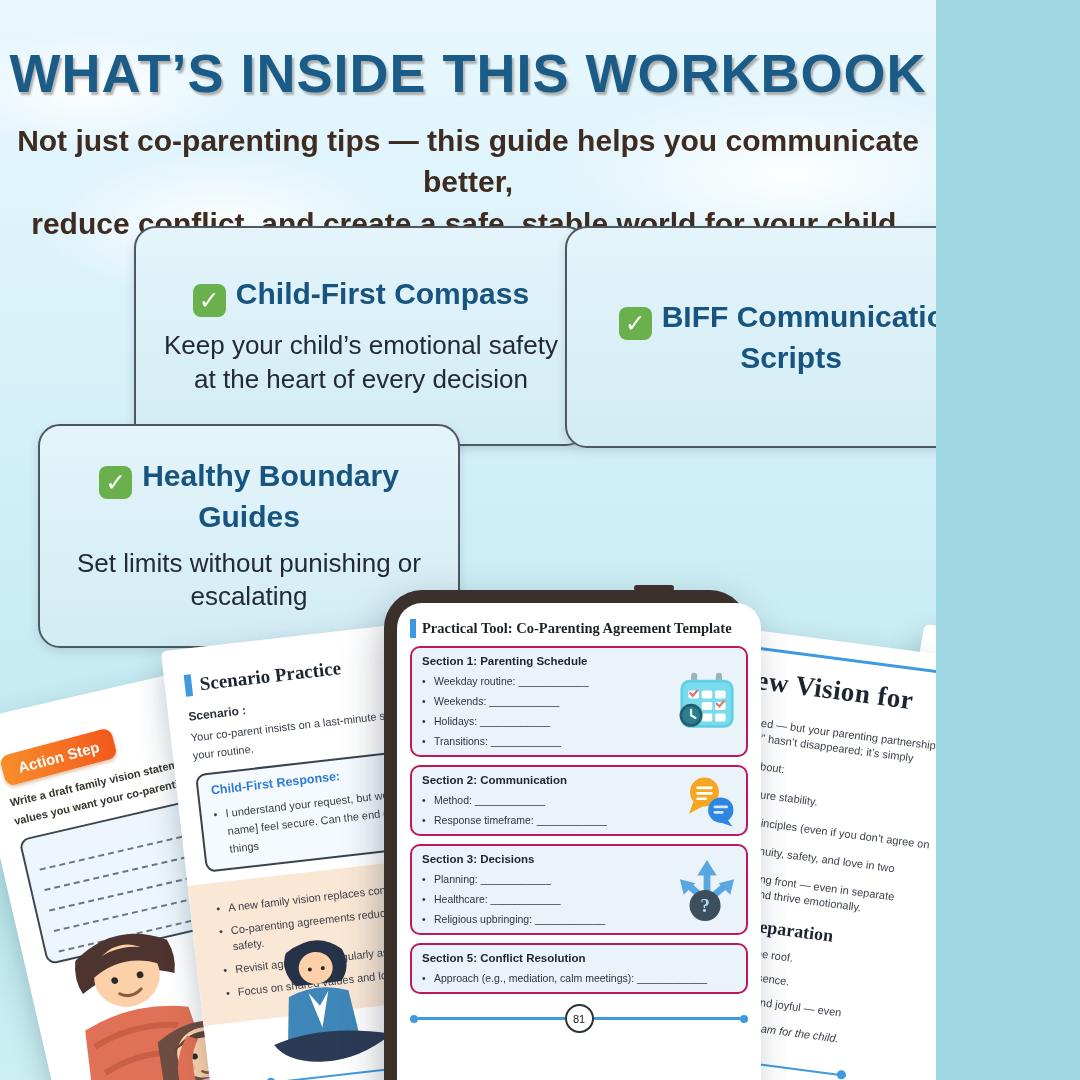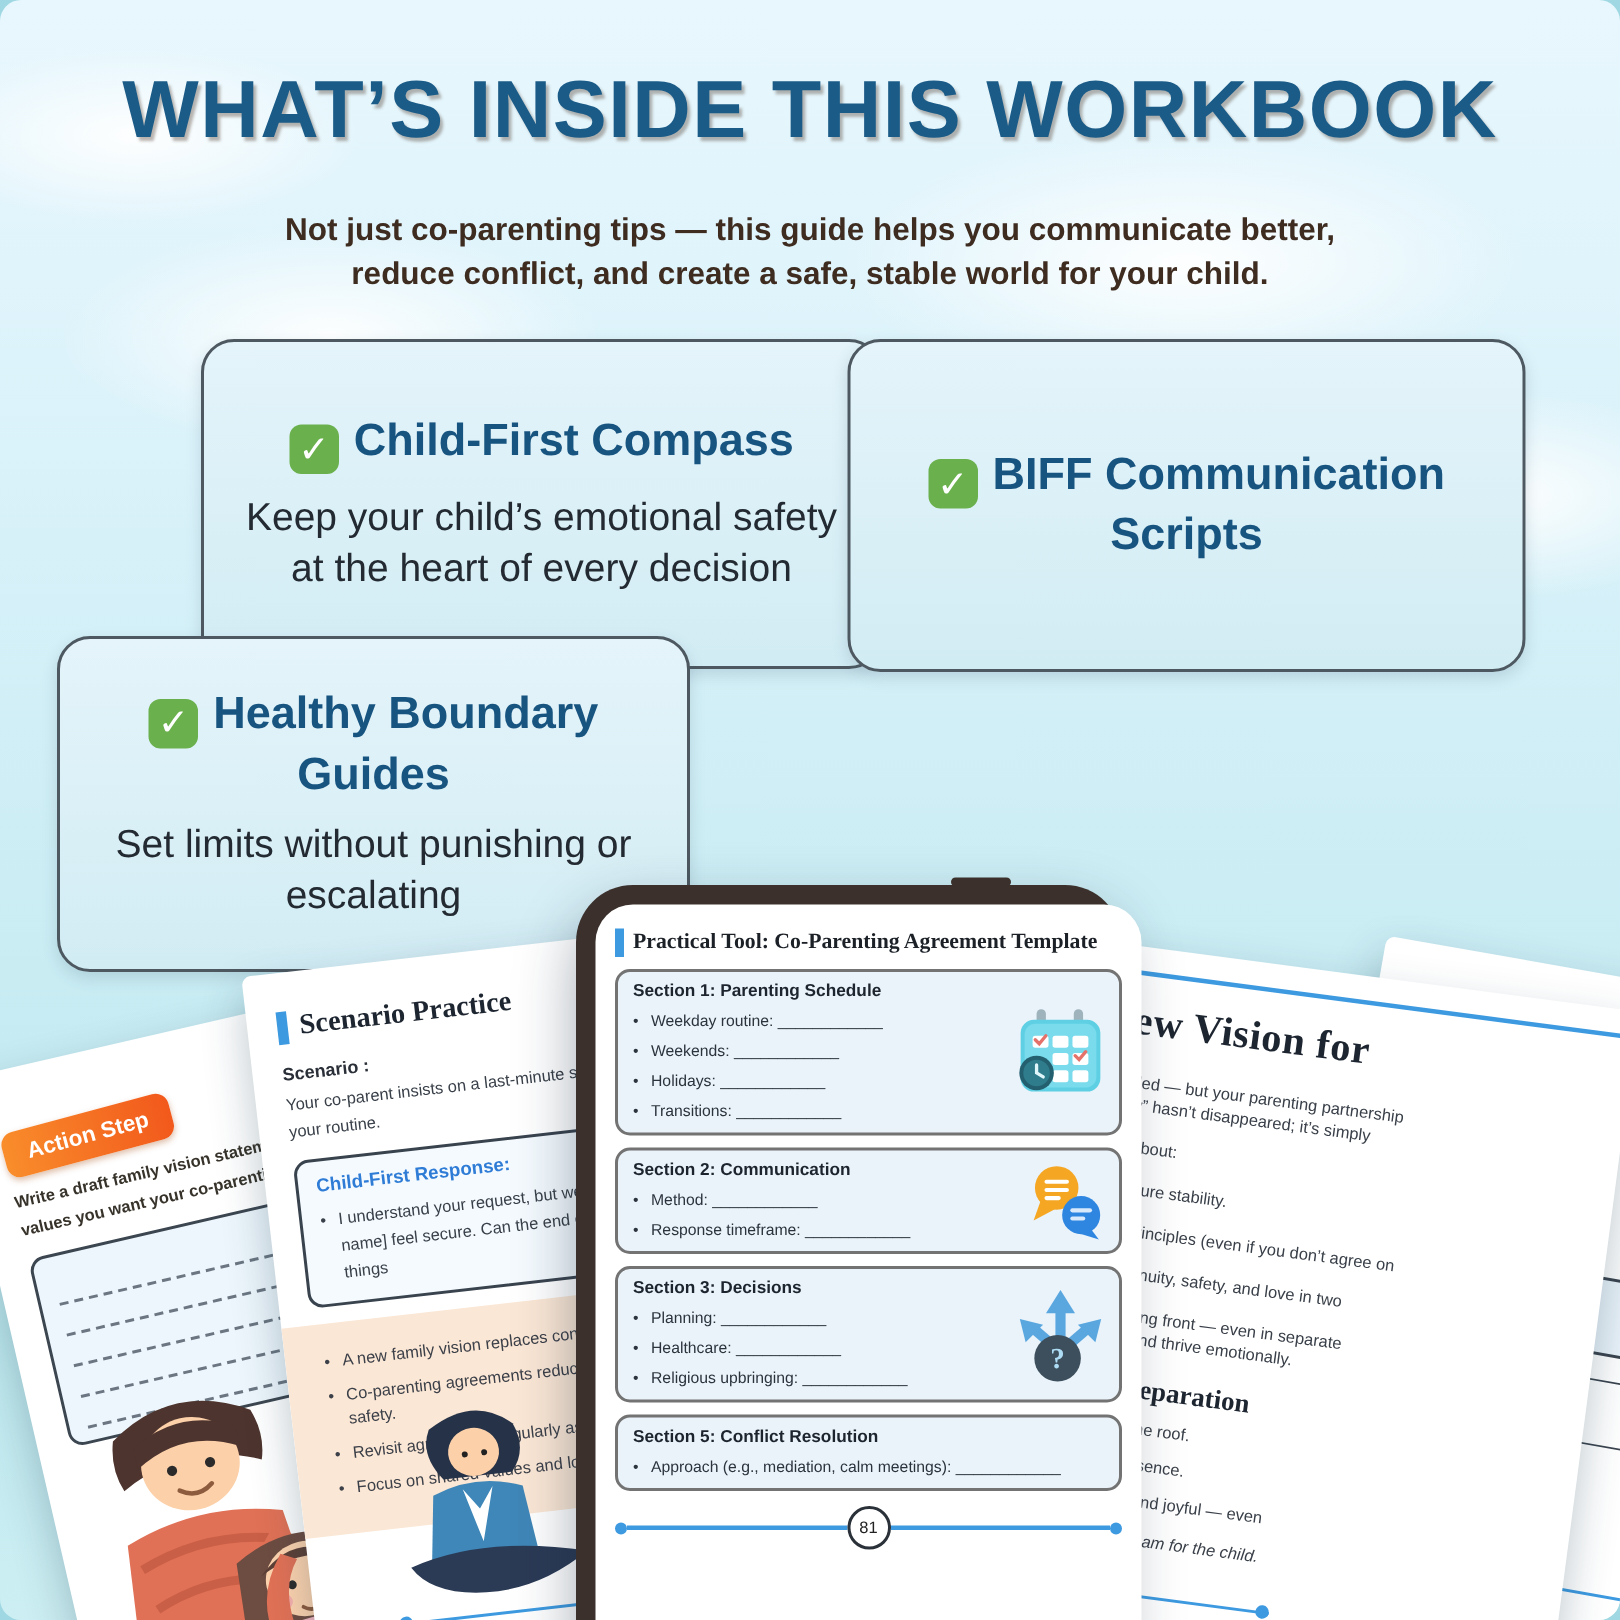--- a/index.html
+++ b/index.html
@@ -1,31 +1,30 @@
 <!DOCTYPE html>
 <html><head>
 <meta charset="utf-8">
 <style>
   html,body{margin:0;padding:0;background:#9fd8e2;}
   .canvas{
-    position:relative;width:1080px;height:1080px;overflow:hidden;
+    position:relative;width:936px;height:1080px;overflow:hidden;
     font-family:"Liberation Sans",sans-serif;
     background:linear-gradient(180deg,#e8f7fd 0%,#daf2fa 28%,#c9ecf3 60%,#bde8ee 82%,#cdeff3 100%);
-    border-radius:14px;
   }
   .cloud{position:absolute;background:radial-gradient(closest-side,rgba(255,255,255,.95),rgba(255,255,255,0));}
   
   .title{
     position:absolute;top:42px;left:0;width:100%;text-align:center;
     font-size:54px;font-weight:bold;letter-spacing:1px;color:#1b5b87;
     text-shadow:2px 3px 2px rgba(95,78,66,.42);
   }
   .subtitle{
-    position:absolute;top:140px;left:0;width:100%;text-align:center;
-    font-size:21px;font-weight:bold;color:#3e2c20;line-height:1.38;
+    position:absolute;top:120px;left:0;width:100%;text-align:center;
+    font-size:30px;font-weight:bold;color:#3e2c20;line-height:1.38;
   }
   
   .card{
     position:absolute;border:2px solid #4d5860;border-radius:22px;
     background:linear-gradient(180deg,#e4f4fa 0%,#d2ecf4 100%);
     box-shadow:0 4px 10px rgba(60,90,110,.18);
     padding:20px 18px;display:flex;flex-direction:column;justify-content:center;z-index:3;
   }
   .c1{left:134px;top:226px;width:414px;height:176px;}
   .c2{left:565px;top:226px;width:412px;height:178px;}
@@ -88,21 +87,21 @@
     background:#3b302c;border-radius:38px;padding:13px;
     box-shadow:0 18px 40px rgba(20,40,60,.38);
   }
   .tab-btn{position:absolute;right:-5px;width:6px;background:#3b302c;border-radius:3px;}
   .tb1{top:64px;height:30px;} .tb2{top:104px;height:30px;} .tb3{top:150px;height:44px;}
   .tab-topbtn{position:absolute;top:-5px;left:250px;width:40px;height:6px;background:#3b302c;border-radius:3px;}
   .screen{width:100%;height:100%;background:#fff;border-radius:25px;padding:16px 13px 8px;overflow:hidden;position:relative;}
   .pt-title{display:flex;align-items:center;gap:6px;font-family:"Liberation Serif",serif;
     font-weight:bold;font-size:14.5px;color:#1c2128;}
   .pt-bar{width:6px;height:19px;background:#3d9ae0;flex:none;}
-  .sec{border:2px solid #737373;border-radius:10px;background:#eaf3fa;padding:7px 10px 8px;margin-top:8px;position:relative;}
+  .sec{border:2px solid #be185d;border-radius:10px;background:#eaf3fa;padding:7px 10px 8px;margin-top:8px;position:relative;}
   .sec-label{font-size:11.5px;font-weight:bold;color:#1d242e;}
   .sec-bullet{font-size:10.5px;color:#2c333d;margin-top:8px;white-space:nowrap;overflow:hidden;}
   .sec .icon{position:absolute;right:8px;top:50%;transform:translateY(-50%);}
   .tab-footer{display:flex;align-items:center;margin-top:10px;}
   .tf-dot{width:8px;height:8px;border-radius:50%;background:#3d9ae0;flex:none;}
   .tf-line{height:2.5px;background:#3d9ae0;flex:1;}
   .tf-circle{width:25px;height:25px;border:2px solid #2b3138;border-radius:50%;flex:none;
     display:flex;align-items:center;justify-content:center;font-size:11px;color:#222;background:#fff;}
   svg{display:block;}
 </style>

